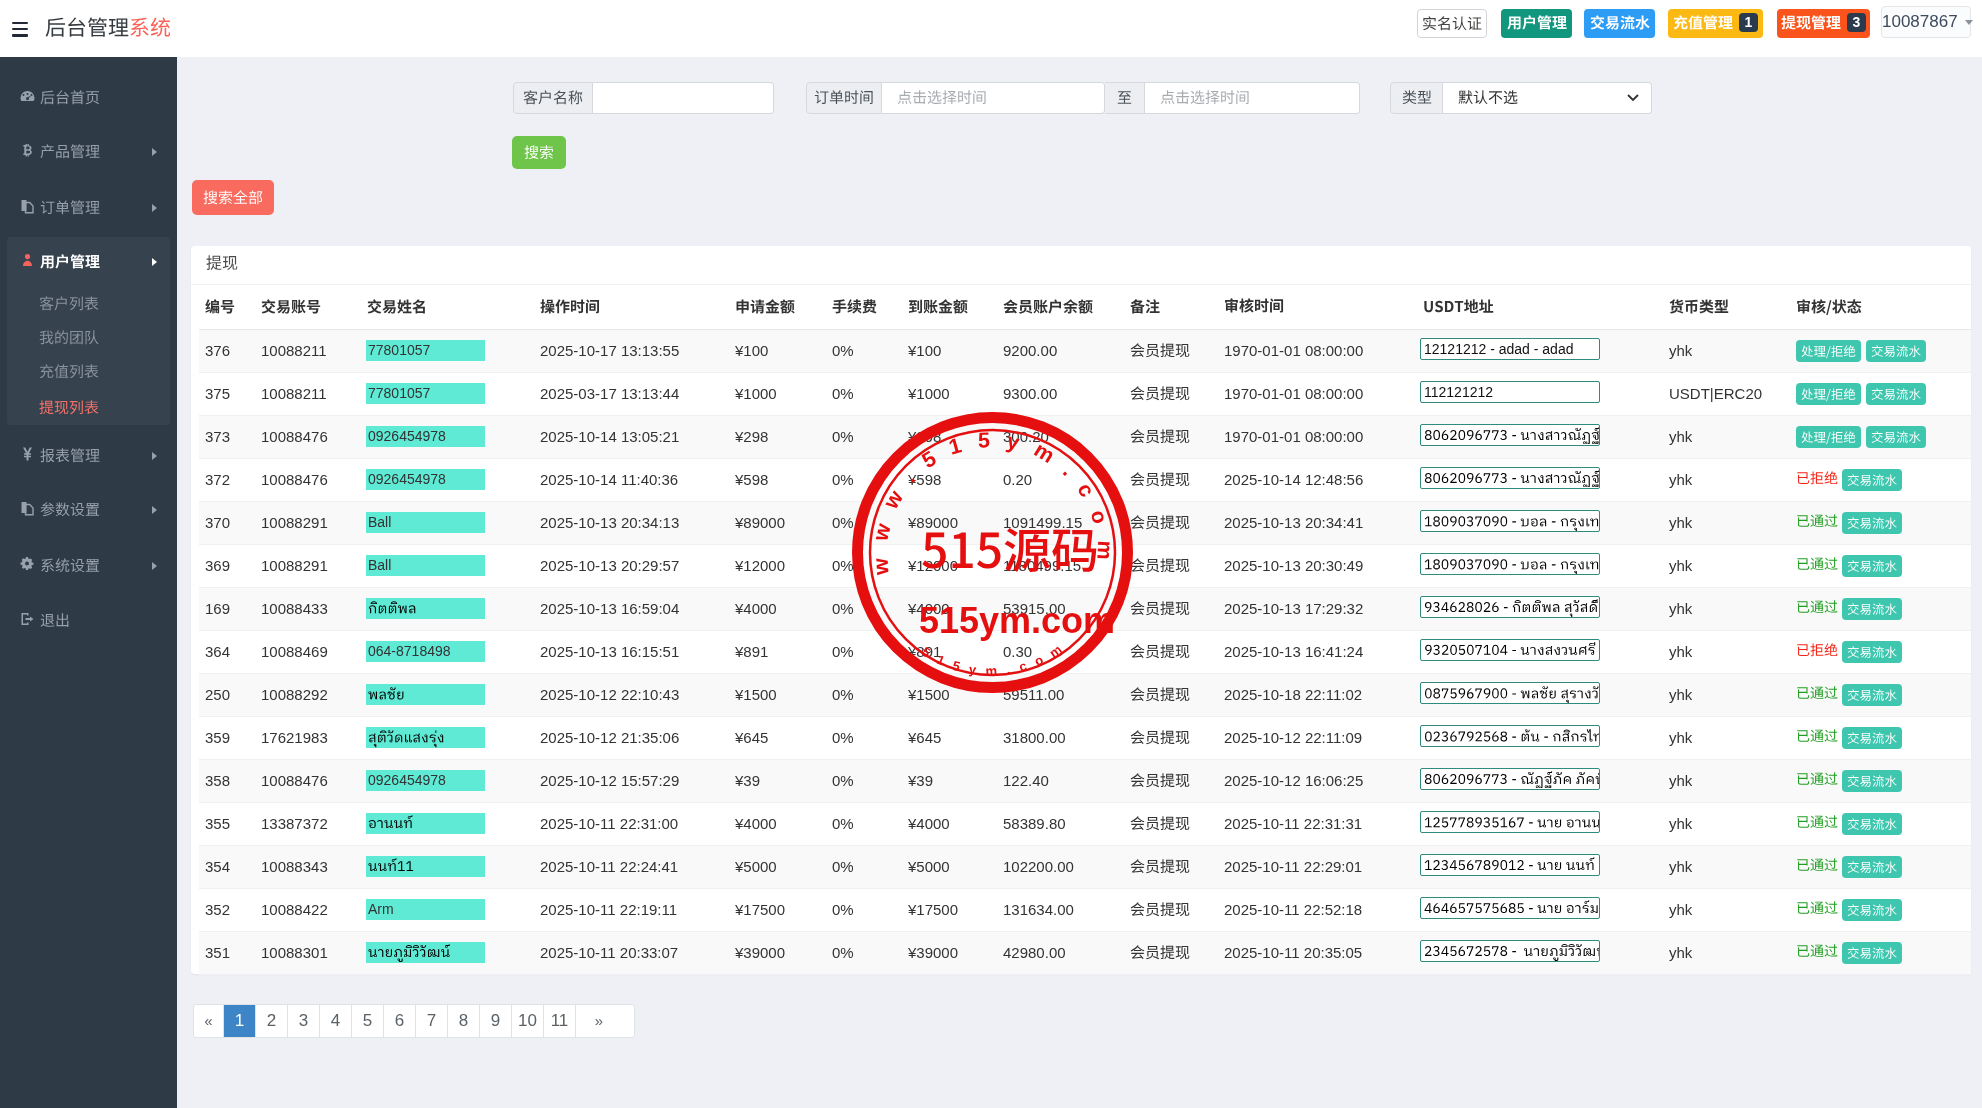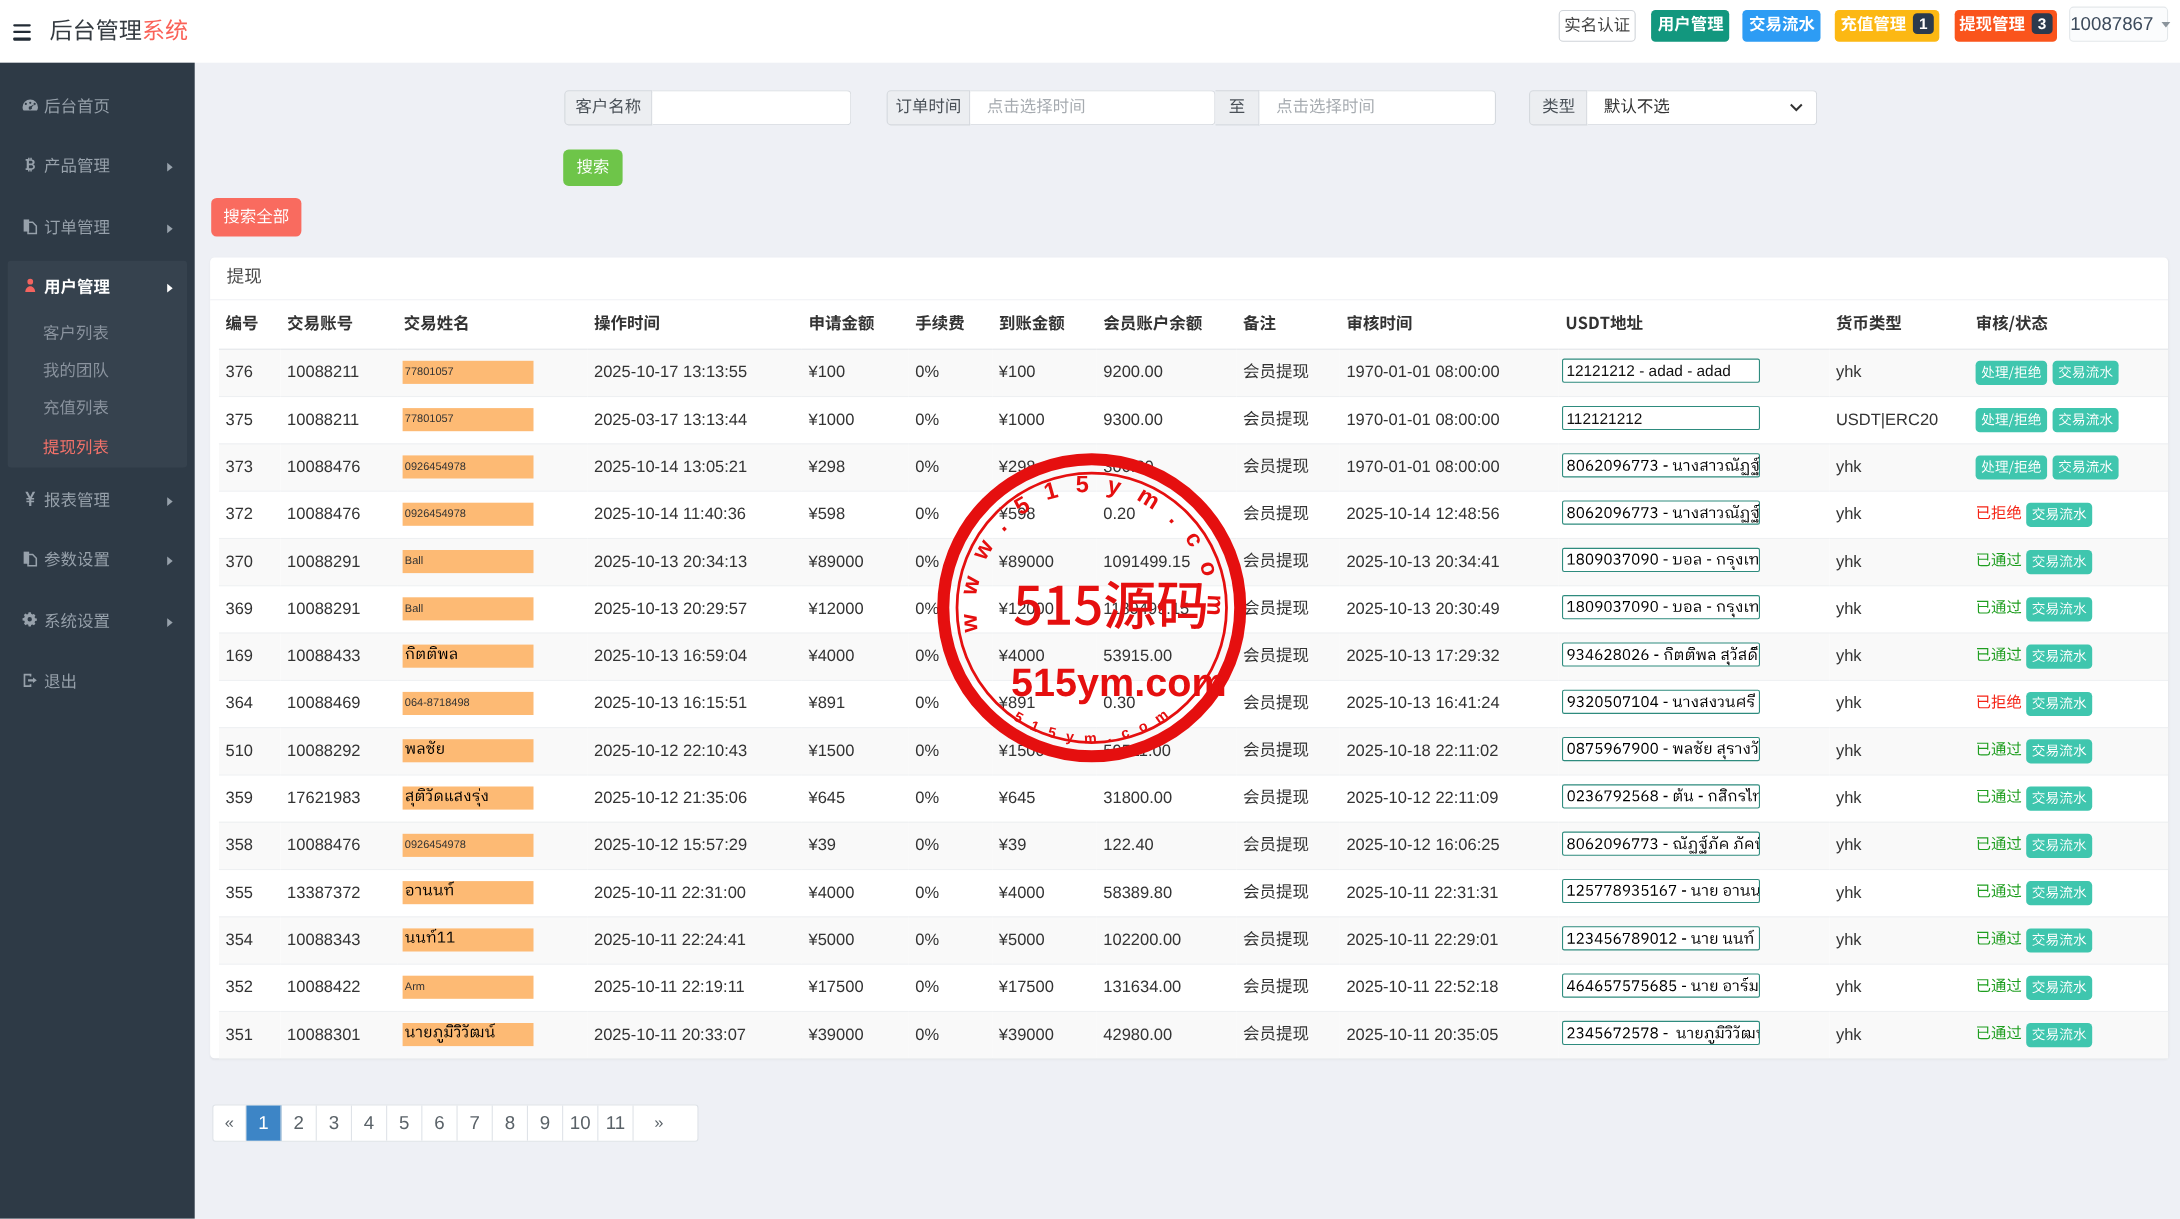--- a/index.html
+++ b/index.html
@@ -15,30 +15,30 @@
 .mi .ic{position:absolute;left:19px;top:50%;transform:translateY(-50%);width:17px;text-align:center;fill:#97a1ab;color:#97a1ab}
 .mi .tx{position:absolute;left:40px;top:50%;transform:translateY(-50%)}
 .caret{position:absolute;right:20px;top:50%;margin-top:-4px;width:0;height:0;border-left:5px solid #97a1ab;border-top:4px solid transparent;border-bottom:4px solid transparent}
 .panel{position:absolute;left:7px;width:163px;background:#36424e;border-radius:3px}
 
 .grp{position:absolute;top:82px;height:32px}
 .addon{position:absolute;top:0;height:32px;background:#eceef1;border:1px solid #d5d9de;color:#495057;text-align:center;line-height:30px;border-radius:4px 0 0 4px}
 .inp{position:absolute;top:0;height:32px;background:#fff;border:1px solid #d5d9de;border-left:none;border-radius:0 4px 4px 0;color:#9aa0a6;line-height:30px;padding-left:15px;font-size:15px}
 .btn{position:absolute;border-radius:5px;color:#fff;text-align:center;border:none}
 
-.card{position:absolute;left:191px;top:234px;width:1780px;height:728px;background:#fff;border-radius:4px;box-shadow:0 1px 2px rgba(0,0,0,.05)}
+.card{position:absolute;left:191px;top:246px;width:1780px;height:728px;background:#fff;border-radius:4px;box-shadow:0 1px 2px rgba(0,0,0,.05)}
 .cardh{position:absolute;left:0;top:0;width:100%;height:39px;border-bottom:1px solid #f0f2f5}
 table.tb{position:absolute;left:8px;top:39px;border-collapse:collapse;table-layout:fixed;width:1772px}
 table.tb th{height:44px;text-align:left;border-bottom:1px solid #e4e7ea;padding:0 0 0 6px;vertical-align:middle}
 table.tb td{height:43px;padding:0 0 0 6px;vertical-align:middle;font-size:15px;color:#333;border-bottom:1px solid #eef0f2;white-space:nowrap;overflow:visible}
 table.tb tr.odd td{background:#f9f9f9}
 .red{color:#f52314;fill:#f52314}
 .uinp{display:inline-block;width:180px;height:22px;border:1px solid #2e8b7e;border-radius:2px;background:#fff;line-height:20px;padding-left:3px;margin-left:-3px;white-space:nowrap;overflow:hidden;color:#111;font-size:14px}
 .sbtn{display:inline-block;height:22px;background:#3fc6ae;border-radius:4px;color:#fff;text-align:center;line-height:22px;padding:0 5px;vertical-align:middle}
-.nameinp{display:inline-block;width:119px;height:21px;background:#fdba74;line-height:21px;white-space:nowrap;padding-left:2px;margin-left:-1px;font-size:10px}
+.nameinp{display:inline-block;width:119px;height:21px;background:#5eead4;line-height:21px;white-space:nowrap;padding-left:2px;margin-left:-1px;font-size:14px}
 
 .pg{position:absolute;left:193px;top:1004px;height:34px;background:#fff;border:1px solid #dfe3e8;border-radius:3px}
 .pg a{float:left;width:32px;height:32px;line-height:32px;text-align:center;color:#5a6268;font-size:17px;border-right:1px solid #dfe3e8;text-decoration:none}
 .pg a:last-child{border-right:none}
 .pg a.act{background:#3d85c6;color:#fff}
 </style></head><body>
 <div class="nav">
     <div class="burger abs" style="left:12px;top:22px">
       <span></span>
       <span></span>
@@ -437,21 +437,21 @@
                 <use href="#sN"></use>
               </svg></span></td>
           <td>yhk</td>
           <td><svg style="width:42.0px;height:13.5px;vertical-align:-1.3px;fill:#f52314;" viewBox="0 -871 3000 963">
               <use href="#sH"></use>
             </svg><span class="sbtn" style="margin-left:4px"><svg style="width:50.0px;height:12.2px;vertical-align:-1.3px;fill:#fff;" viewBox="0 -869 4000 974">
                 <use href="#sG"></use>
               </svg></span></td>
         </tr>
         <tr class="odd">
-          <td>510</td>
+          <td>250</td>
           <td>10088292</td>
           <td><span class="nameinp"><svg style="width:36.8px;height:12.7px;vertical-align:-0.4px;" viewBox="0 -875 2631 907">
                 <use href="#sO"></use>
               </svg></span></td>
           <td>2025-10-12 22:10:43</td>
           <td class="red">¥1500</td>
           <td class="red">0%</td>
           <td class="red">¥1500</td>
           <td class="red">59511.00</td>
           <td><svg style="width:60.0px;height:14.5px;vertical-align:-1.6px;fill:#333;" viewBox="0 -860 4000 964">

